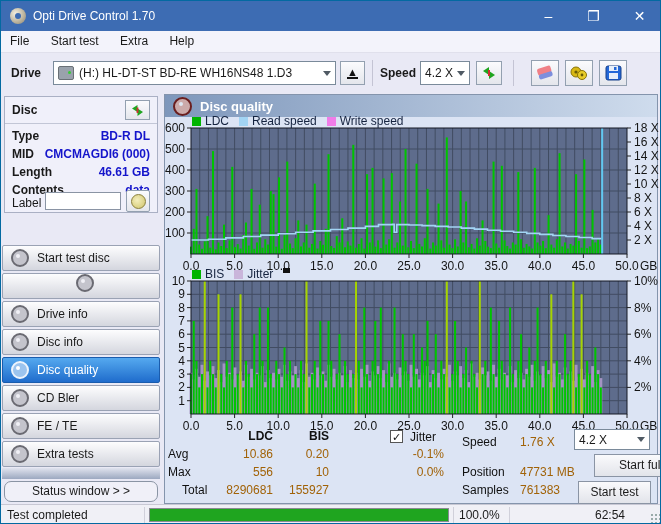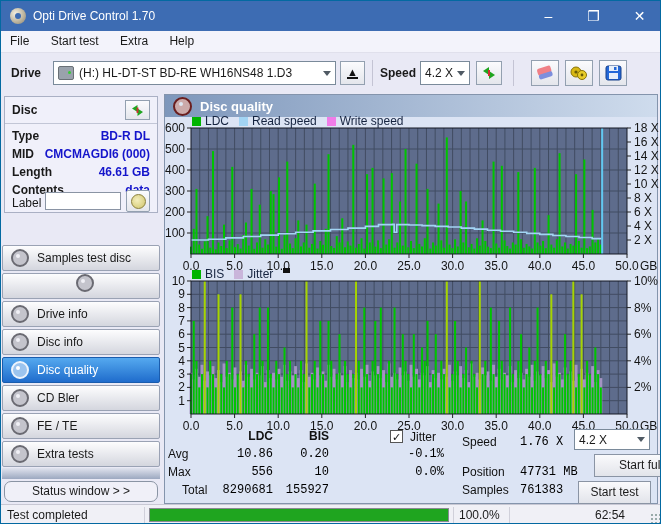--- a/index.html
+++ b/index.html
@@ -40,21 +40,21 @@
   .panel-hdr{left:164px;top:94px;width:492px;height:22px;background:linear-gradient(90deg,#7e97bb,#cfdced);
              color:#fff;font-weight:bold;font-size:13px;display:flex;align-items:center;gap:8px;padding-left:8px;}
   .hdr-disc{width:15px;height:15px;border-radius:50%;border:2px solid #6b1f1f;background:#caa;position:relative;}
   .hdr-disc:after{content:"";position:absolute;left:3.5px;top:3.5px;width:4px;height:4px;border-radius:50%;background:#dfe8f4;}
   .legend{display:flex;align-items:center;gap:10px;font-size:12px;color:#15233f;z-index:3;}
   .lg-item{display:flex;align-items:center;gap:4px;}
   .lg-sq{width:9px;height:9px;display:inline-block;}
   svg text{font-family:"Liberation Sans",sans-serif;font-size:12px;fill:#141414;}
   
   .stat-lbl{font-size:12px;color:#111;}
-  .stat-val{font-size:12px;color:#000000;font-family:Liberation Mono, monospace;}
+  .stat-val{font-size:12px;color:#a16207;}
   .ra{text-align:right;}
   .checkbox{width:13px;height:13px;background:#fff;border:1px solid #555;font-size:11px;line-height:12px;text-align:center;color:#111;}
   .pushbtn{background:linear-gradient(#fafafc,#e2e4ea);border:1px solid #8a94a4;font-size:12px;text-align:center;}
   
   .statusbar{left:0;top:503px;width:661px;height:21px;background:#f0f0f6;border-top:1px solid #c8c8d4;font-size:12px;}
   .sb-sep{position:absolute;top:2px;bottom:2px;width:1px;background:#d0d0da;}
   .grip{position:absolute;right:2px;bottom:2px;width:10px;height:10px;
         background-image:radial-gradient(circle,#9aa 1px,transparent 1.2px);background-size:4px 4px;}
 </style>
 </head>
@@ -143,21 +143,21 @@
     <div class="gb-row" style="top:86px;"><span>Contents</span><span class="gb-val">data</span></div>
     <span class="abs" style="left:7px;top:99px;">Label</span>
     <input class="abs" style="left: 40px; top: 95px; width: 76px; height: 18px; border: 1px solid rgb(138, 148, 164); background: rgb(255, 255, 255);" value="">
     <div class="abs tbtn" style="left:121px;top:93px;width:24px;height:22px;border-radius:2px;">
       <span style="width:13px;height:13px;border-radius:50%;background:radial-gradient(circle at 40% 40%,#f4eebc,#cfc46a);border:1px solid #8a7f3a;position:relative;display:inline-block;"></span>
     </div>
   </div>
 
   <div class="abs sbtn" style="top:244px;">
       <span class="disc-glyph"></span>
-      <span>Samples test disc</span>
+      <span>Start test disc</span>
     </div>
   <div class="abs sbtn" style="top:272px;flex-direction:column;">
       <span class="disc-glyph"></span>
       <span>Verify test disc</span>
     </div>
   <div class="abs sbtn" style="top:300px;">
       <span class="disc-glyph"></span>
       <span>Drive info</span>
     </div>
   <div class="abs sbtn" style="top:328px;">

